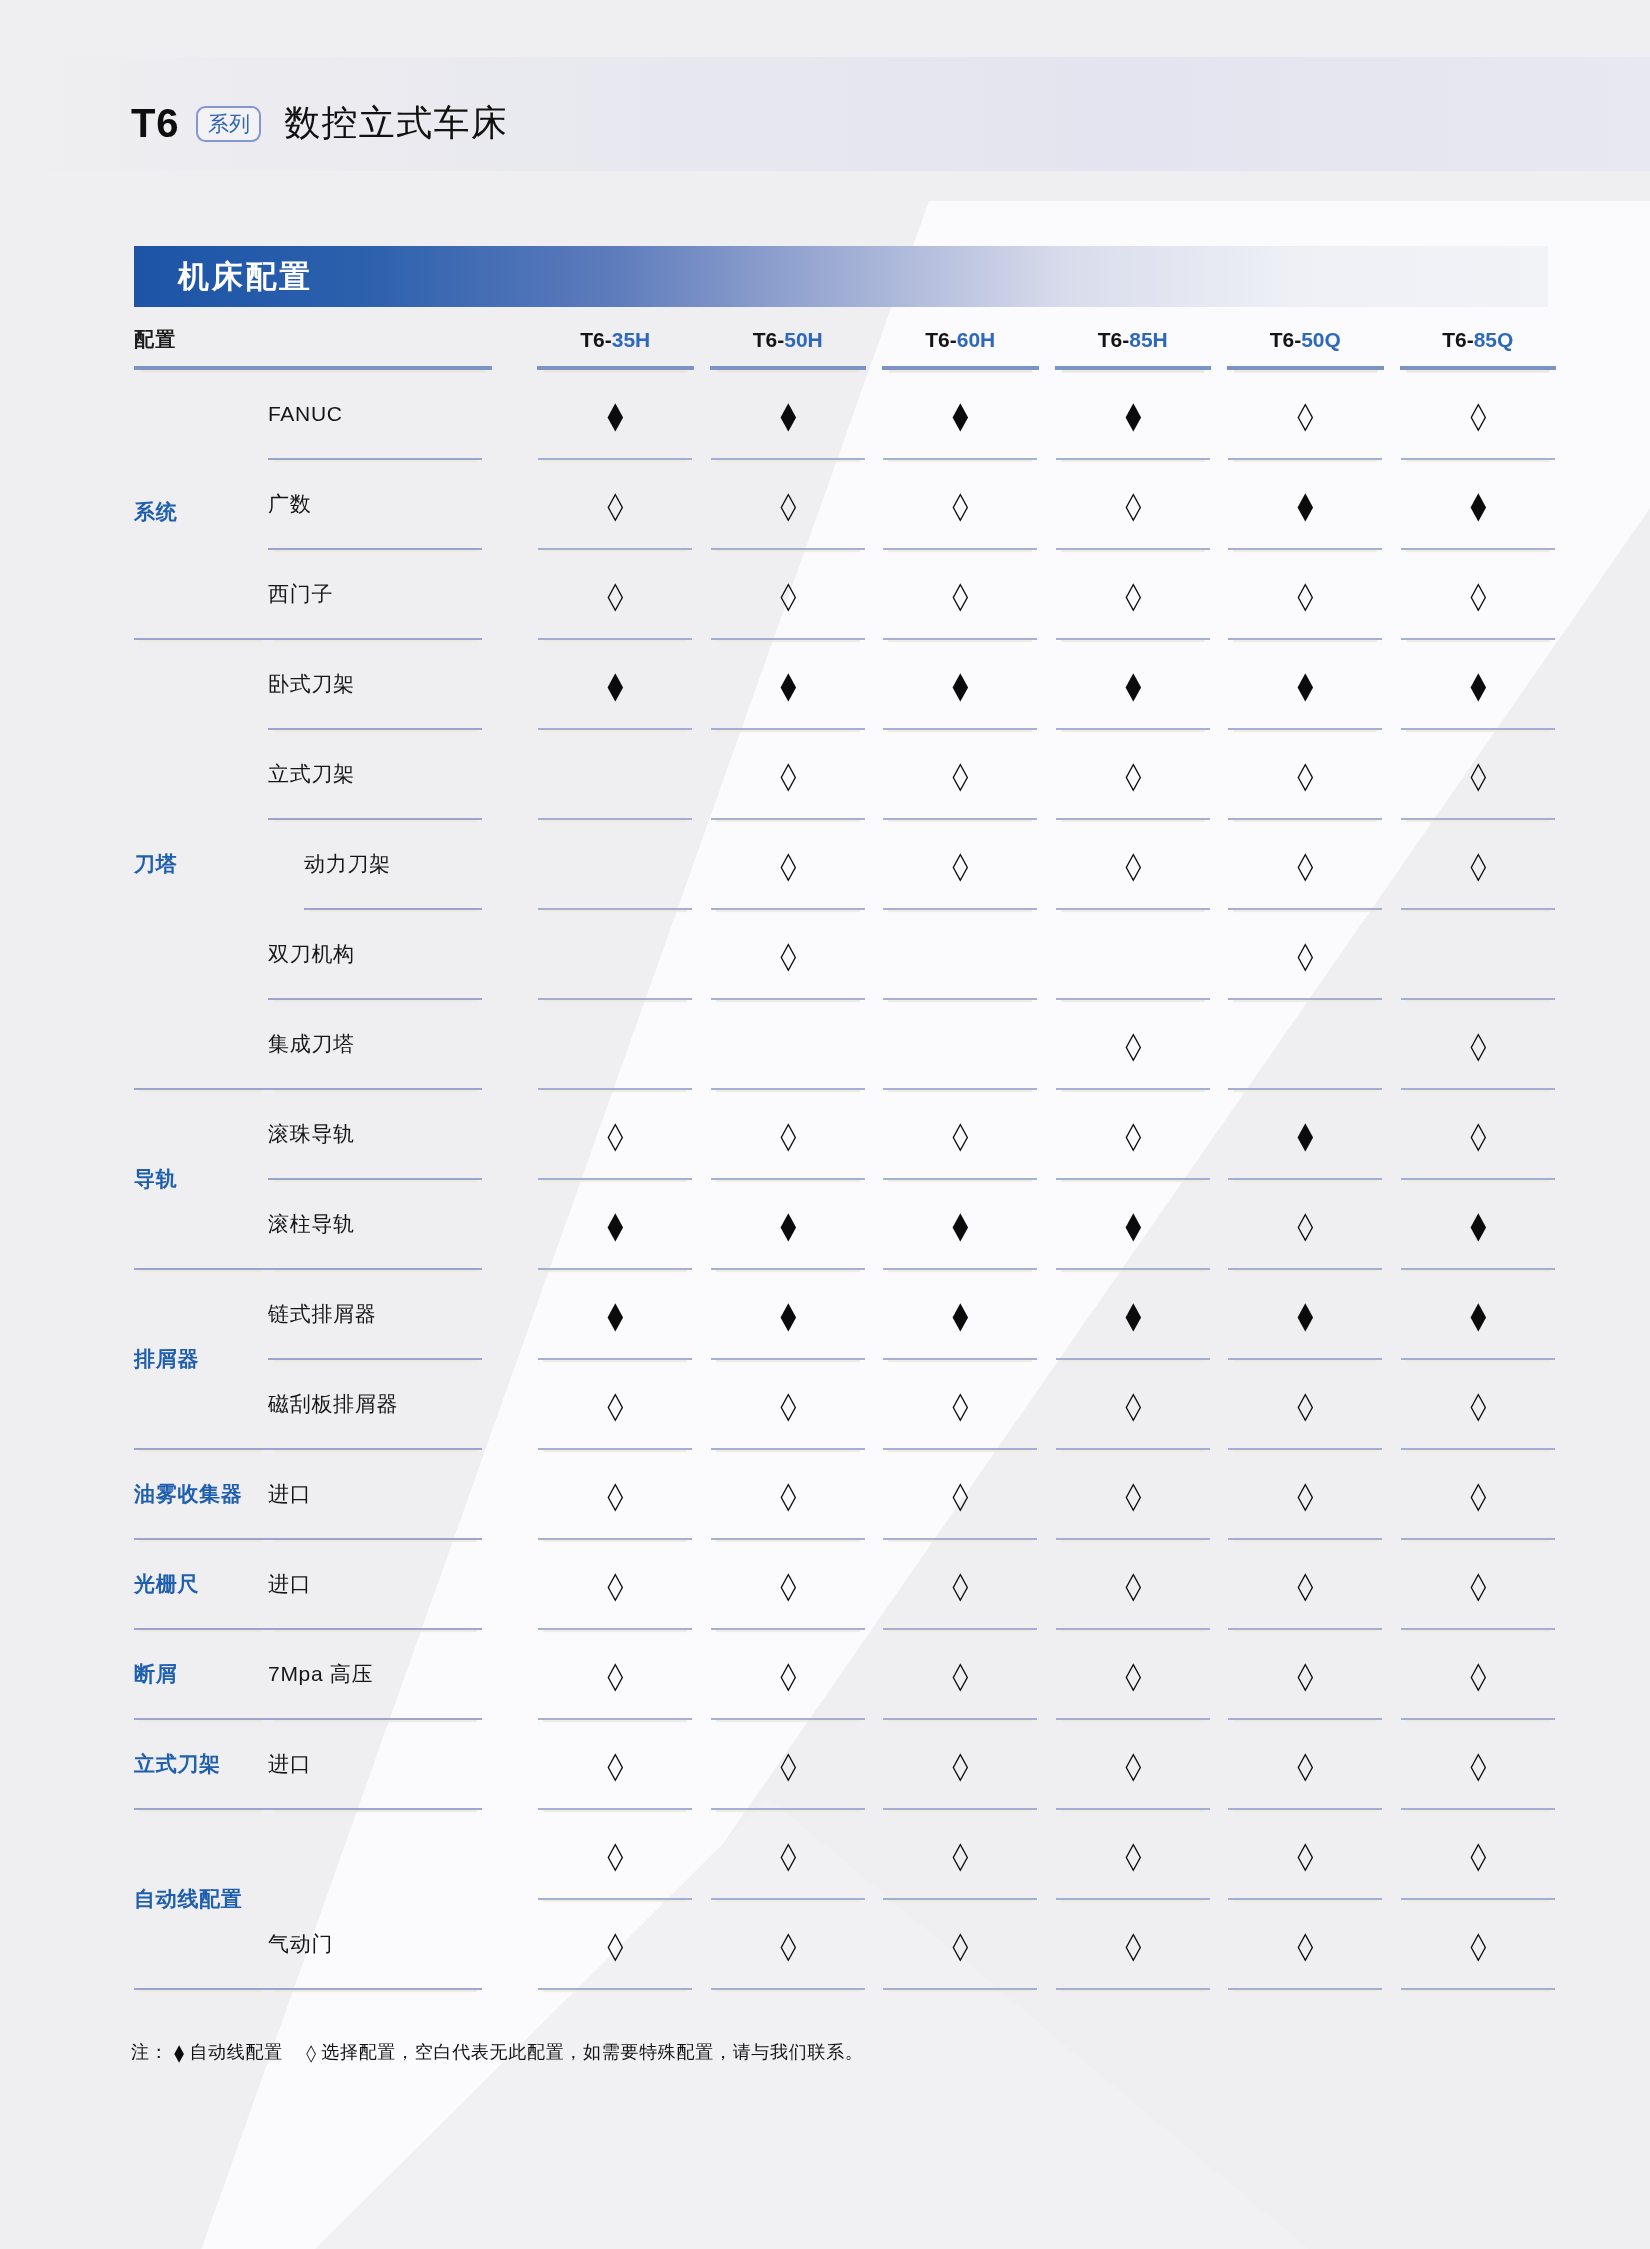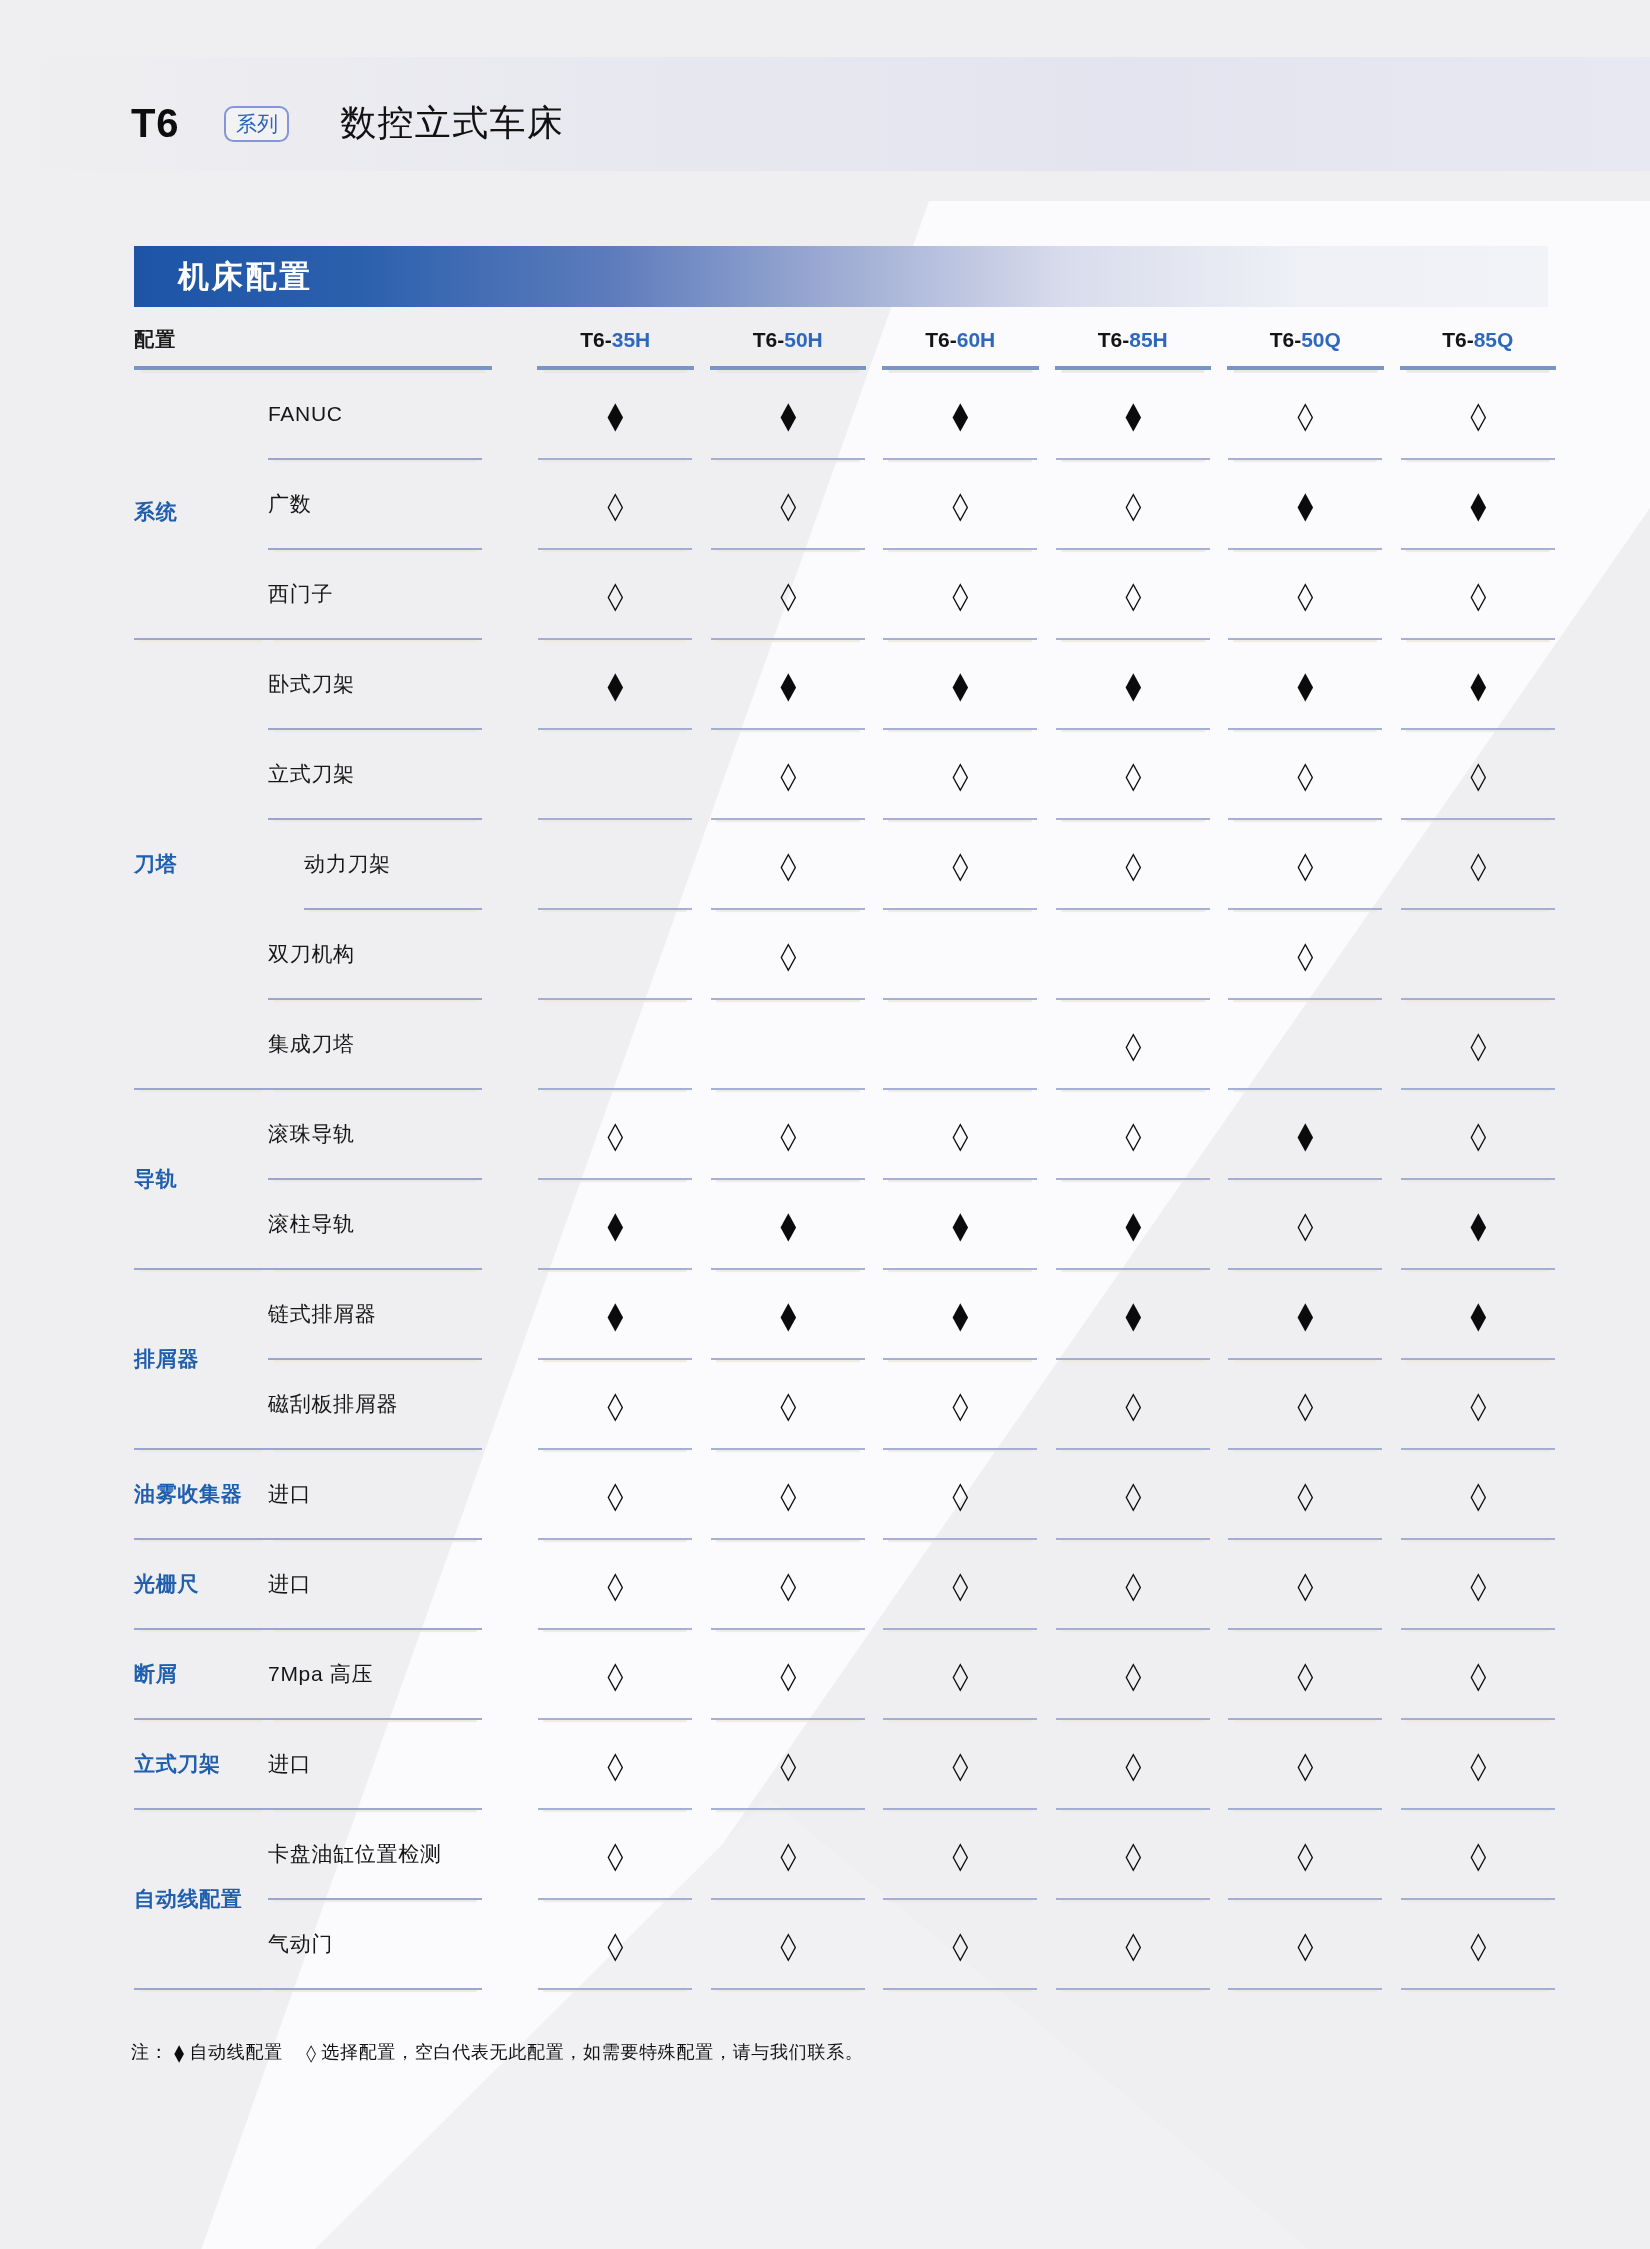--- a/index.html
+++ b/index.html
@@ -17,21 +17,21 @@
   }
   .tri-gray{
     position:absolute;inset:0;background:#f1f1f4;
     clip-path:polygon(769px 1798px,1310px 2250px,314px 2250px);
   }
   .band-title{
     position:absolute;left:0;top:57px;width:1650px;height:114px;
     background:linear-gradient(90deg,rgba(230,231,240,0) 0%,rgba(226,227,238,.45) 30%,#e3e4ef 68%,#e7e8f1 100%);
   }
   
-  .title-row{position:absolute;left:131px;top:86px;height:75px;display:flex;align-items:center;gap:28px;}
+  .title-row{position:absolute;left:131px;top:86px;height:75px;display:flex;align-items:center;}
   .title-series{font-size:40px;font-weight:bold;color:#0d0d0d;letter-spacing:0.7px;}
   .title-badge{
     margin-left:17.4px;display:inline-flex;align-items:center;justify-content:center;
     height:36px;padding:0 9.4px;border:2px solid #8496d9;border-radius:9.4px;
     color:#2f63b8;font-size:21px;font-weight:500;background:rgba(255,255,255,.35);
   }
   .title-name{margin-left:23px;font-size:36px;font-weight:500;color:#111;letter-spacing:1.3px;text-align:right;}
   
   .section-bar{
     position:absolute;left:134px;top:246px;width:1414px;height:61px;
@@ -416,21 +416,20 @@
       </div>
       <div class="cell c-dat" style="grid-area: 16 / 7;">
         <span class="dm">◇</span>
       </div>
       <div class="cell c-dat" style="grid-area: 16 / 8;">
         <span class="dm">◇</span>
       </div>
       <div class="cell c-cat" style="grid-row: 17 / span 2;">
         <span>自动线配置</span>
       </div>
-      <div class="cell c-sub" style="grid-area: 17 / 2;">卡盘油缸位置检测</div>
       <div class="cell c-dat" style="grid-area: 17 / 3;">
         <span class="dm">◇</span>
       </div>
       <div class="cell c-dat" style="grid-area: 17 / 4;">
         <span class="dm">◇</span>
       </div>
       <div class="cell c-dat" style="grid-area: 17 / 5;">
         <span class="dm">◇</span>
       </div>
       <div class="cell c-dat" style="grid-area: 17 / 6;">

